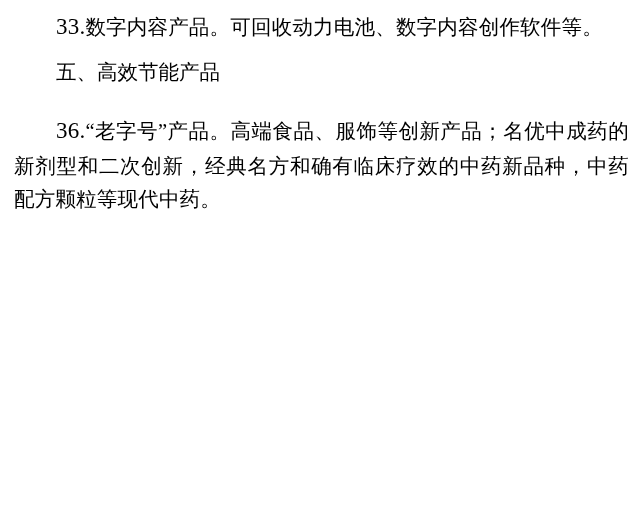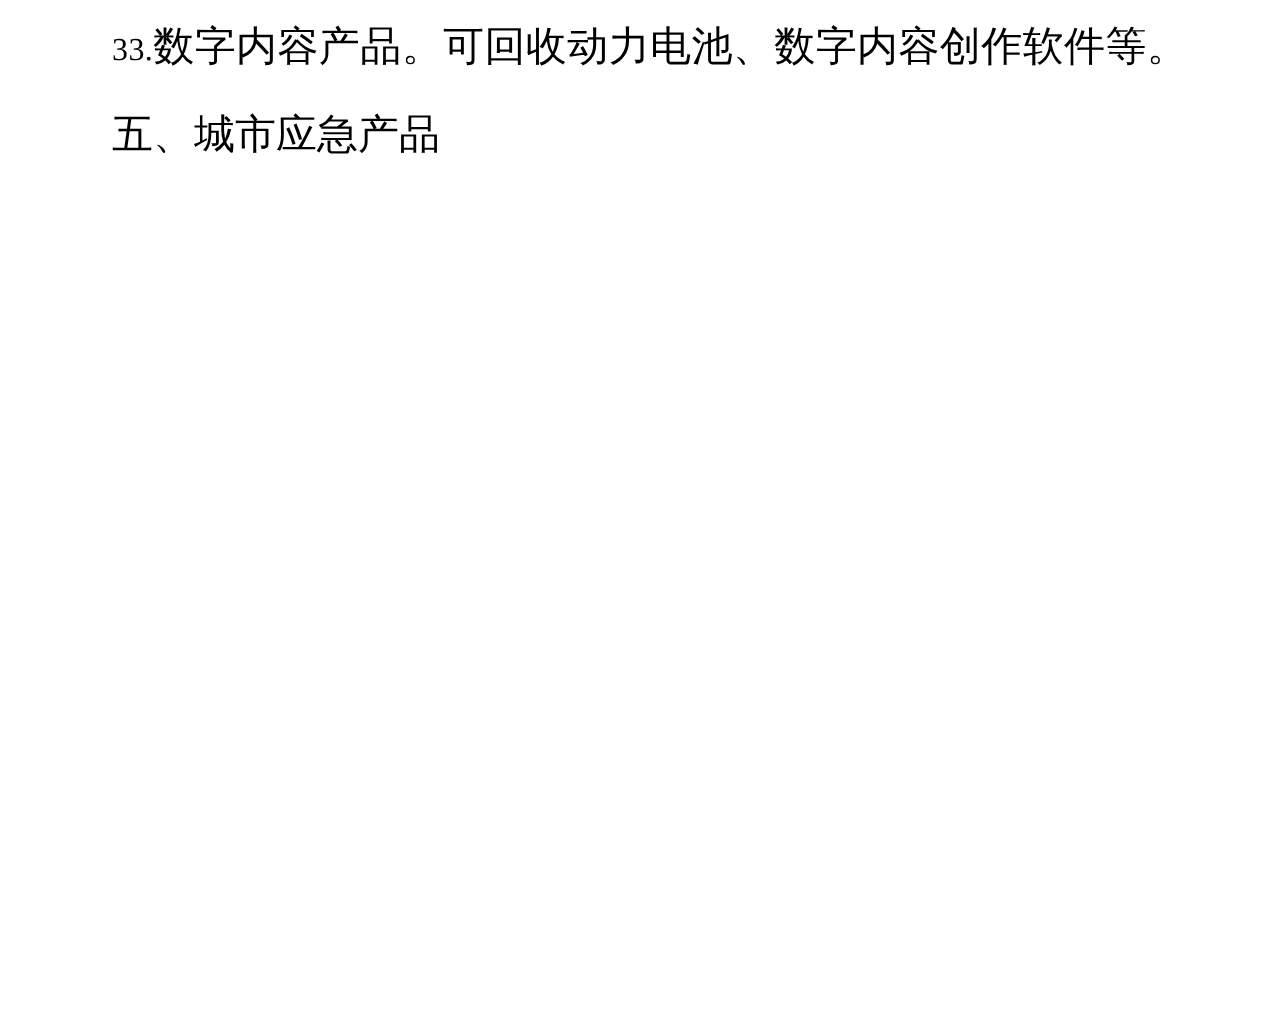--- a/index.html
+++ b/index.html
@@ -27,21 +27,21 @@
     text-align: justify;
     text-justify: inter-ideograph;
     margin: 0 0 2px 0;
     letter-spacing: 0.2px;
   }
   .indent {
     text-indent: 2.05em;
   }
   .num {
     font-family: "Liberation Serif", "DejaVu Serif", serif;
-    font-size: 16px;
+    font-size: 23px;
   }
   .bold {
     font-weight: normal;
   }
   .heading {
     font-size: 20.5px;
     line-height: 1.62;
     margin: 0 0 2px 0;
     text-indent: 2.05em;
   }
@@ -52,24 +52,27 @@
 <body>
 
 <div class="page">
 
   <p class="para indent">
     <span class="num">33</span><span class="num">.</span><span class="bold">数字内容产品。</span><span>可回收动力电池、数字内容创作软件等。</span>
   </p>
 
   <div class="spacer-md"></div>
 
-  <p class="heading">五、城市应急产品</p>
+  <p class="heading">五、高效节能产品</p>
 
   <div class="spacer-md"></div>
 
 
   <div class="spacer-sm"></div>
 
 
   <div class="spacer-sm"></div>
 
+  <p class="para indent">
+    <span class="num">36</span><span class="num">.</span><span class="bold">“老字号”产品。</span><span>高端食品、服饰等创新产品；名优中成药的新剂型和二次创新，经典名方和确有临床疗效的中药新品种，中药配方颗粒等现代中药。</span>
+  </p>
 
 </div>
 
 </body></html>

